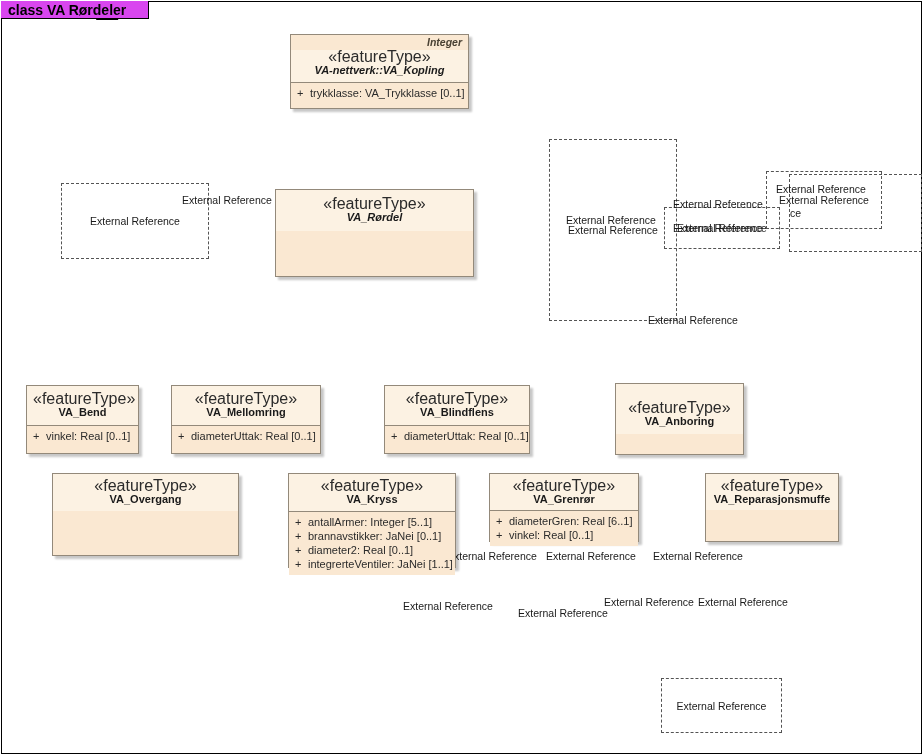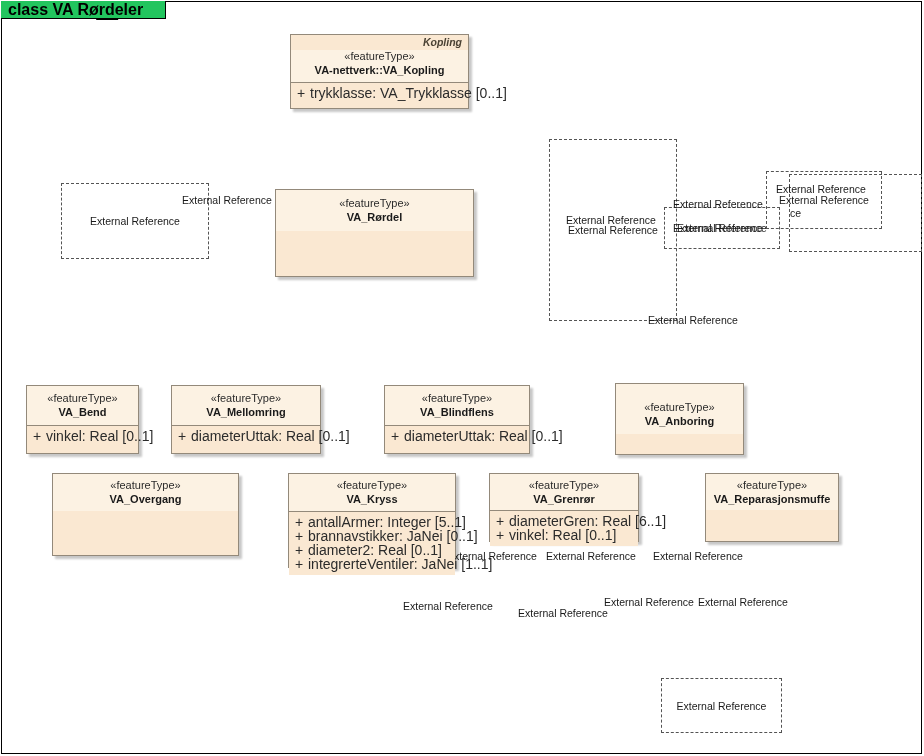--- a/index.html
+++ b/index.html
@@ -23,22 +23,22 @@
     border: 1px solid #000000;
     background: #ffffff;
   }
   #frame-tab {
     position: absolute;
     left: 1px; top: 1px;
     height: 18px;
     padding: 0 22px 0 7px;
     border-right: 1px solid #000;
     border-bottom: 1px solid #000;
-    background: #22c55e;
-    font-size: 16px;
+    background: #d946ef;
+    font-size: 14px;
     font-weight: bold;
     color: #000;
     line-height: 18px;
     white-space: nowrap;
     z-index: 40;
   }
   #frame-tab-slant {
     position: absolute;
     left: 96px; top: 1px;
     width: 22px; height: 19px;
@@ -74,41 +74,41 @@
   .uml .hdr-with-title { padding-top: 2px; }
   .uml .titlebar {
     text-align: right;
     font-size: 10.5px;
     font-style: italic;
     font-weight: bold;
     color: #4a4133;
     padding: 1px 6px 2px 0;
   }
   .uml .stereo {
-    font-size: 11px;
+    font-size: 16px;
     color: #2b2b2b;
     line-height: 13px;
     white-space: nowrap;
   }
   .uml .cname {
     font-size: 11px;
     font-weight: bold;
     color: #1a1a1a;
     line-height: 14px;
     white-space: nowrap;
   }
-  .uml.italic-name .cname { }
+  .uml.italic-name .cname { font-style: italic; }
   .uml.italic-name .stereo { font-style: normal; }
   .uml .attrs {
     border-top: 1px solid #93897a;
     background: #fae8d2;
     padding: 3px 2px 4px 2px;
   }
   .uml .attr {
-    font-size: 14px;
+    font-size: 11px;
     color: #2b2b2b;
     line-height: 14px;
     white-space: nowrap;
     padding-left: 4px;
   }
   .uml .attr .vis {
     display: inline-block;
     width: 13px;
     color: #2b2b2b;
   }
@@ -238,21 +238,21 @@
     </g>
 
     <polygon points="374,120 367,134 381,134" fill="#fcf2e3" stroke="#333333" stroke-width="1.2"></polygon>
     <polygon points="374,277 367,291 381,291" fill="#fcf2e3" stroke="#333333" stroke-width="1.2"></polygon>
   </svg>
 
   
 
   
   <div class="uml italic-name" style="left:290px; top:34px; width:179px; height:75px;">
-    <div class="titlebar">Kopling</div>
+    <div class="titlebar">Integer</div>
     <div class="hdr hdr-with-title" style="padding-top:0;">
       <div class="stereo">«featureType»</div>
       <div class="cname">VA-nettverk::VA_Kopling</div>
     </div>
     <div class="attrs">
       <div class="attr"><span class="vis">+</span><span>trykklasse: VA_Trykklasse [0..1]</span></div>
     </div>
   </div>
 
   

